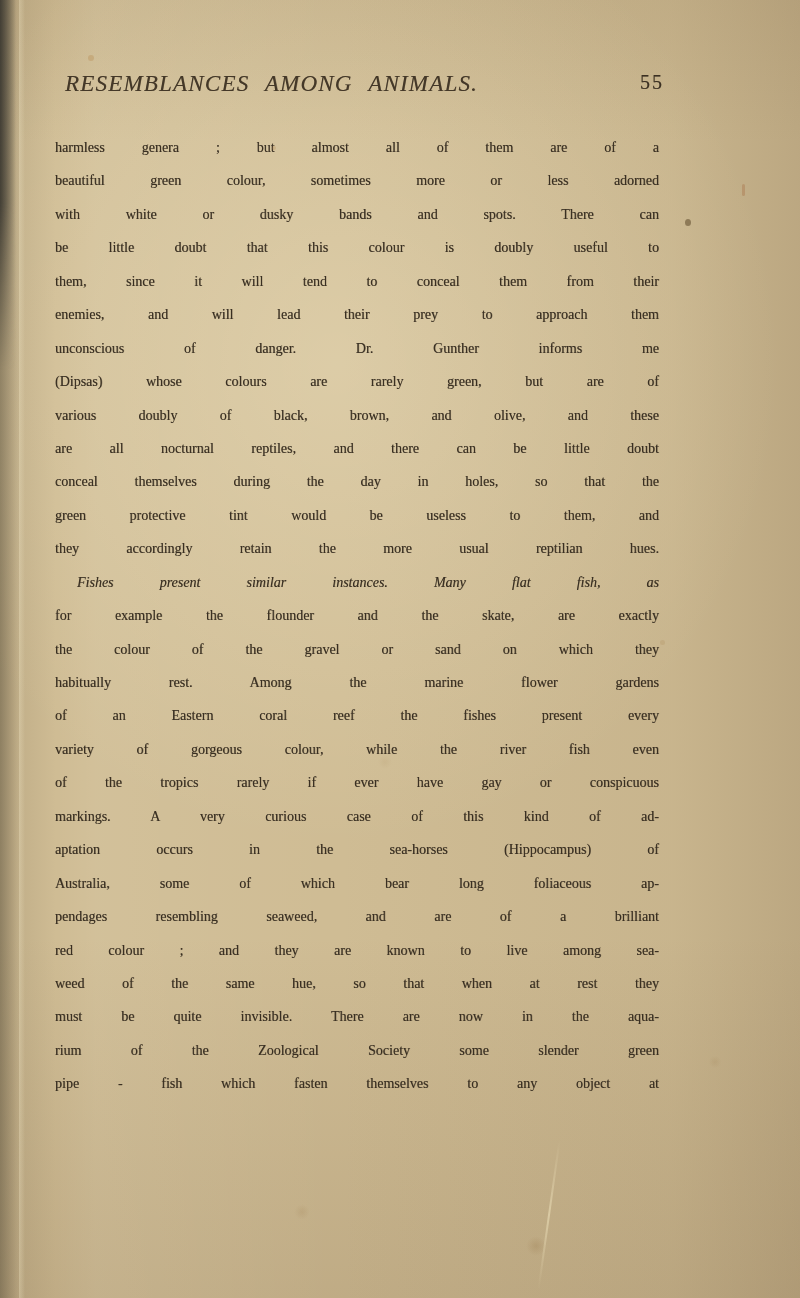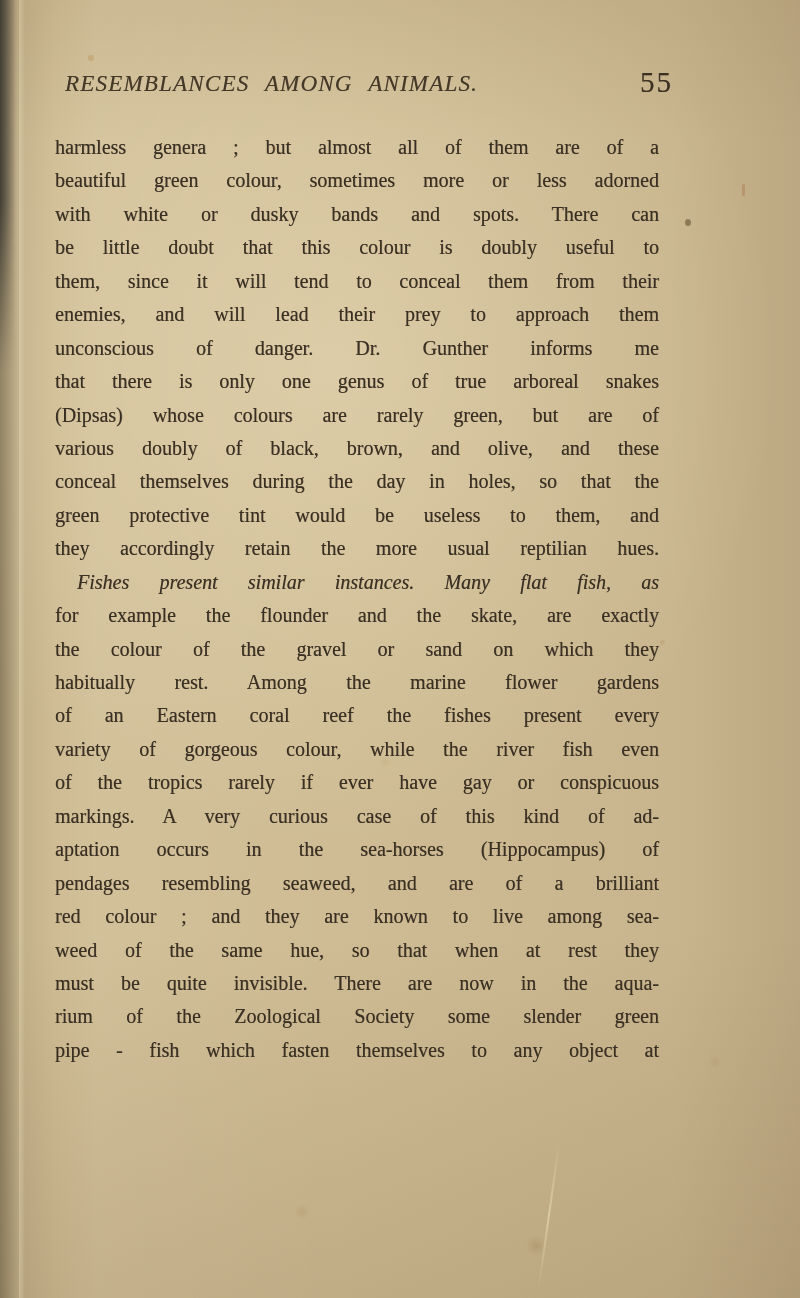--- a/index.html
+++ b/index.html
@@ -54,30 +54,30 @@
     line-height: 25px;
     letter-spacing: 1.2px;
     word-spacing: 9px;
     color: #443828;
     text-shadow: 0.3px 0.2px 0.3px rgba(68,56,40,0.5);
   }
   .page-number {
     position: absolute;
     left: 575px; top: -1px;
     font-style: normal;
-    font-size: 29px;
+    font-size: 20px;
     letter-spacing: 2px;
     word-spacing: 0;
     color: #3b3022;
   }
   .text-block {
     position: absolute;
     left: 55px; top: 131px;
     width: 604px;
-    font-size: 20px;
+    font-size: 14px;
     text-shadow: 0.4px 0.2px 0.35px rgba(57,47,34,0.5);
   }
   .line {
     height: 33.45px;
     line-height: 33.45px;
     text-align: justify;
     text-align-last: justify;
     white-space: nowrap;
   }
   .line.indent { padding-left: 22px; font-style: italic; }
@@ -109,35 +109,36 @@
   </div>
 
   <div class="text-block" id="text-block">
       <div class="line">harmless genera ; but almost all of them are of a</div>
       <div class="line">beautiful green colour, sometimes more or less adorned</div>
       <div class="line">with white or dusky bands and spots. There can</div>
       <div class="line">be little doubt that this colour is doubly useful to</div>
       <div class="line">them, since it will tend to conceal them from their</div>
       <div class="line">enemies, and will lead their prey to approach them</div>
       <div class="line">unconscious of danger. Dr. Gunther informs me</div>
-      <div class="line">that there is only one genus of true arboreal snakes</div>
       <div class="line">(Dipsas) whose colours are rarely green, but are of</div>
       <div class="line">various doubly of black, brown, and olive, and these</div>
+      <div class="line">are all nocturnal reptiles, and there can be little doubt</div>
       <div class="line">conceal themselves during the day in holes, so that the</div>
       <div class="line">green protective tint would be useless to them, and</div>
       <div class="line">they accordingly retain the more usual reptilian hues.</div>
       <div class="line indent">Fishes present similar instances. Many flat fish, as</div>
       <div class="line">for example the flounder and the skate, are exactly</div>
       <div class="line">the colour of the gravel or sand on which they</div>
       <div class="line">habitually rest. Among the marine flower gardens</div>
       <div class="line">of an Eastern coral reef the fishes present every</div>
       <div class="line">variety of gorgeous colour, while the river fish even</div>
       <div class="line">of the tropics rarely if ever have gay or conspicuous</div>
       <div class="line">markings. A very curious case of this kind of ad-</div>
       <div class="line">aptation occurs in the sea-horses (Hippocampus) of</div>
+      <div class="line">Australia, some of which bear long foliaceous ap-</div>
       <div class="line">pendages resembling seaweed, and are of a brilliant</div>
       <div class="line">red colour ; and they are known to live among sea-</div>
       <div class="line">weed of the same hue, so that when at rest they</div>
       <div class="line">must be quite invisible. There are now in the aqua-</div>
       <div class="line">rium of the Zoological Society some slender green</div>
       <div class="line">pipe - fish which fasten themselves to any object at</div>
     </div>
 
   <div class="speck speck-a"></div>
   <div class="speck speck-b"></div>

